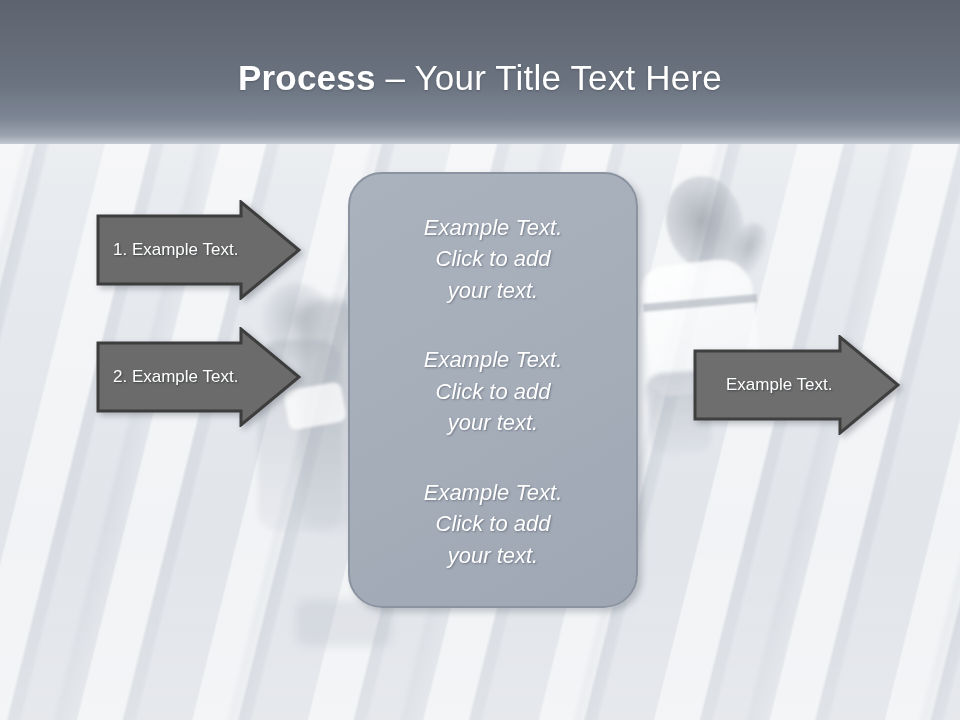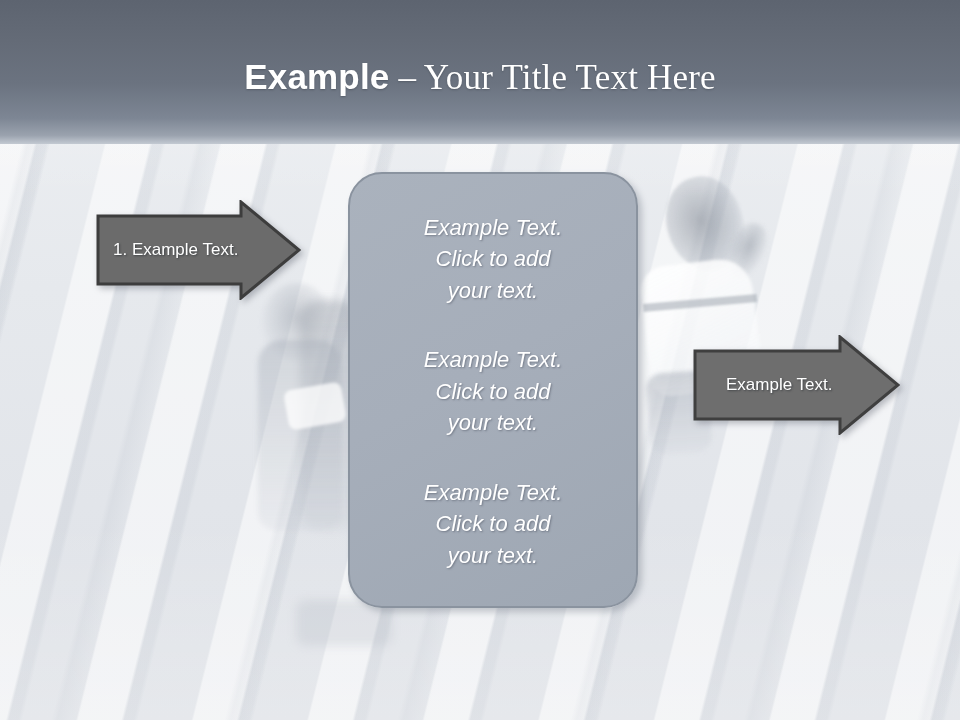--- a/index.html
+++ b/index.html
@@ -111,21 +111,21 @@
     position:absolute;left:0;top:0;width:960px;height:144px;
     background:linear-gradient(180deg,#5d6470 0%,#646b77 28%,#6b7380 58%,#7d8694 82%,#9aa2ae 94%,#c3c9d2 100%);
     display:flex;align-items:center;justify-content:center;
   }
   .title{
     font-size:35px;color:#ffffff;letter-spacing:.2px;
     white-space:nowrap;line-height:1;margin-top:10px;
     text-shadow:0 1px 2px rgba(40,45,55,0.35);
   }
   .title .t-bold{font-weight:bold;}
-  .title .t-light{font-weight:normal;font-family:Liberation Serif, serif;}
+  .title .t-light{font-weight:normal;}
 
   
   .arrow{
     position:absolute;
     display:flex;align-items:center;
     filter:drop-shadow(3px 3px 3px rgba(90,96,108,0.40));
   }
   .arrow svg{position:absolute;left:0;top:0;}
   .arrow-label{
     position:relative;z-index:2;
@@ -172,31 +172,37 @@
     <div class="fig-r-hair"></div>
     <div class="fig-r-pony"></div>
     <div class="fig-r-body"></div>
     <div class="fig-r-belt"></div>
     <div class="fig-r-leg"></div>
     <div class="bg-vignette"></div>
   </div>
 
   <div class="header">
     <div class="title">
-      <span class="t-bold">Example</span><span class="t-light"> – Your Title Text Here</span>
+      <span class="t-bold">Process</span><span class="t-light"> – Your Title Text Here</span>
     </div>
   </div>
 
   <div class="arrow arr-l" style="left:96px;top:200px;">
     <svg width="205" height="100" viewBox="0 0 205 100">
       <polygon points="2,16 145,16 145,2 203,50 145,98 145,84 2,84" fill="#6b6b6b" stroke="#3d3d3d" stroke-width="3" stroke-linejoin="miter"></polygon>
     </svg>
     <span class="arrow-label">1. Example Text.</span>
   </div>
 
+  <div class="arrow arr-l" style="left:96px;top:327px;">
+    <svg width="205" height="100" viewBox="0 0 205 100">
+      <polygon points="2,16 145,16 145,2 203,50 145,98 145,84 2,84" fill="#6b6b6b" stroke="#3d3d3d" stroke-width="3" stroke-linejoin="miter"></polygon>
+    </svg>
+    <span class="arrow-label">2. Example Text.</span>
+  </div>
 
 
   <div class="center-box">
     <div class="cb-block">Example Text.
 Click  to add
 your text.</div>
     <div class="cb-gap"></div>
     <div class="cb-block">Example Text.
 Click  to add
 your text.</div>

